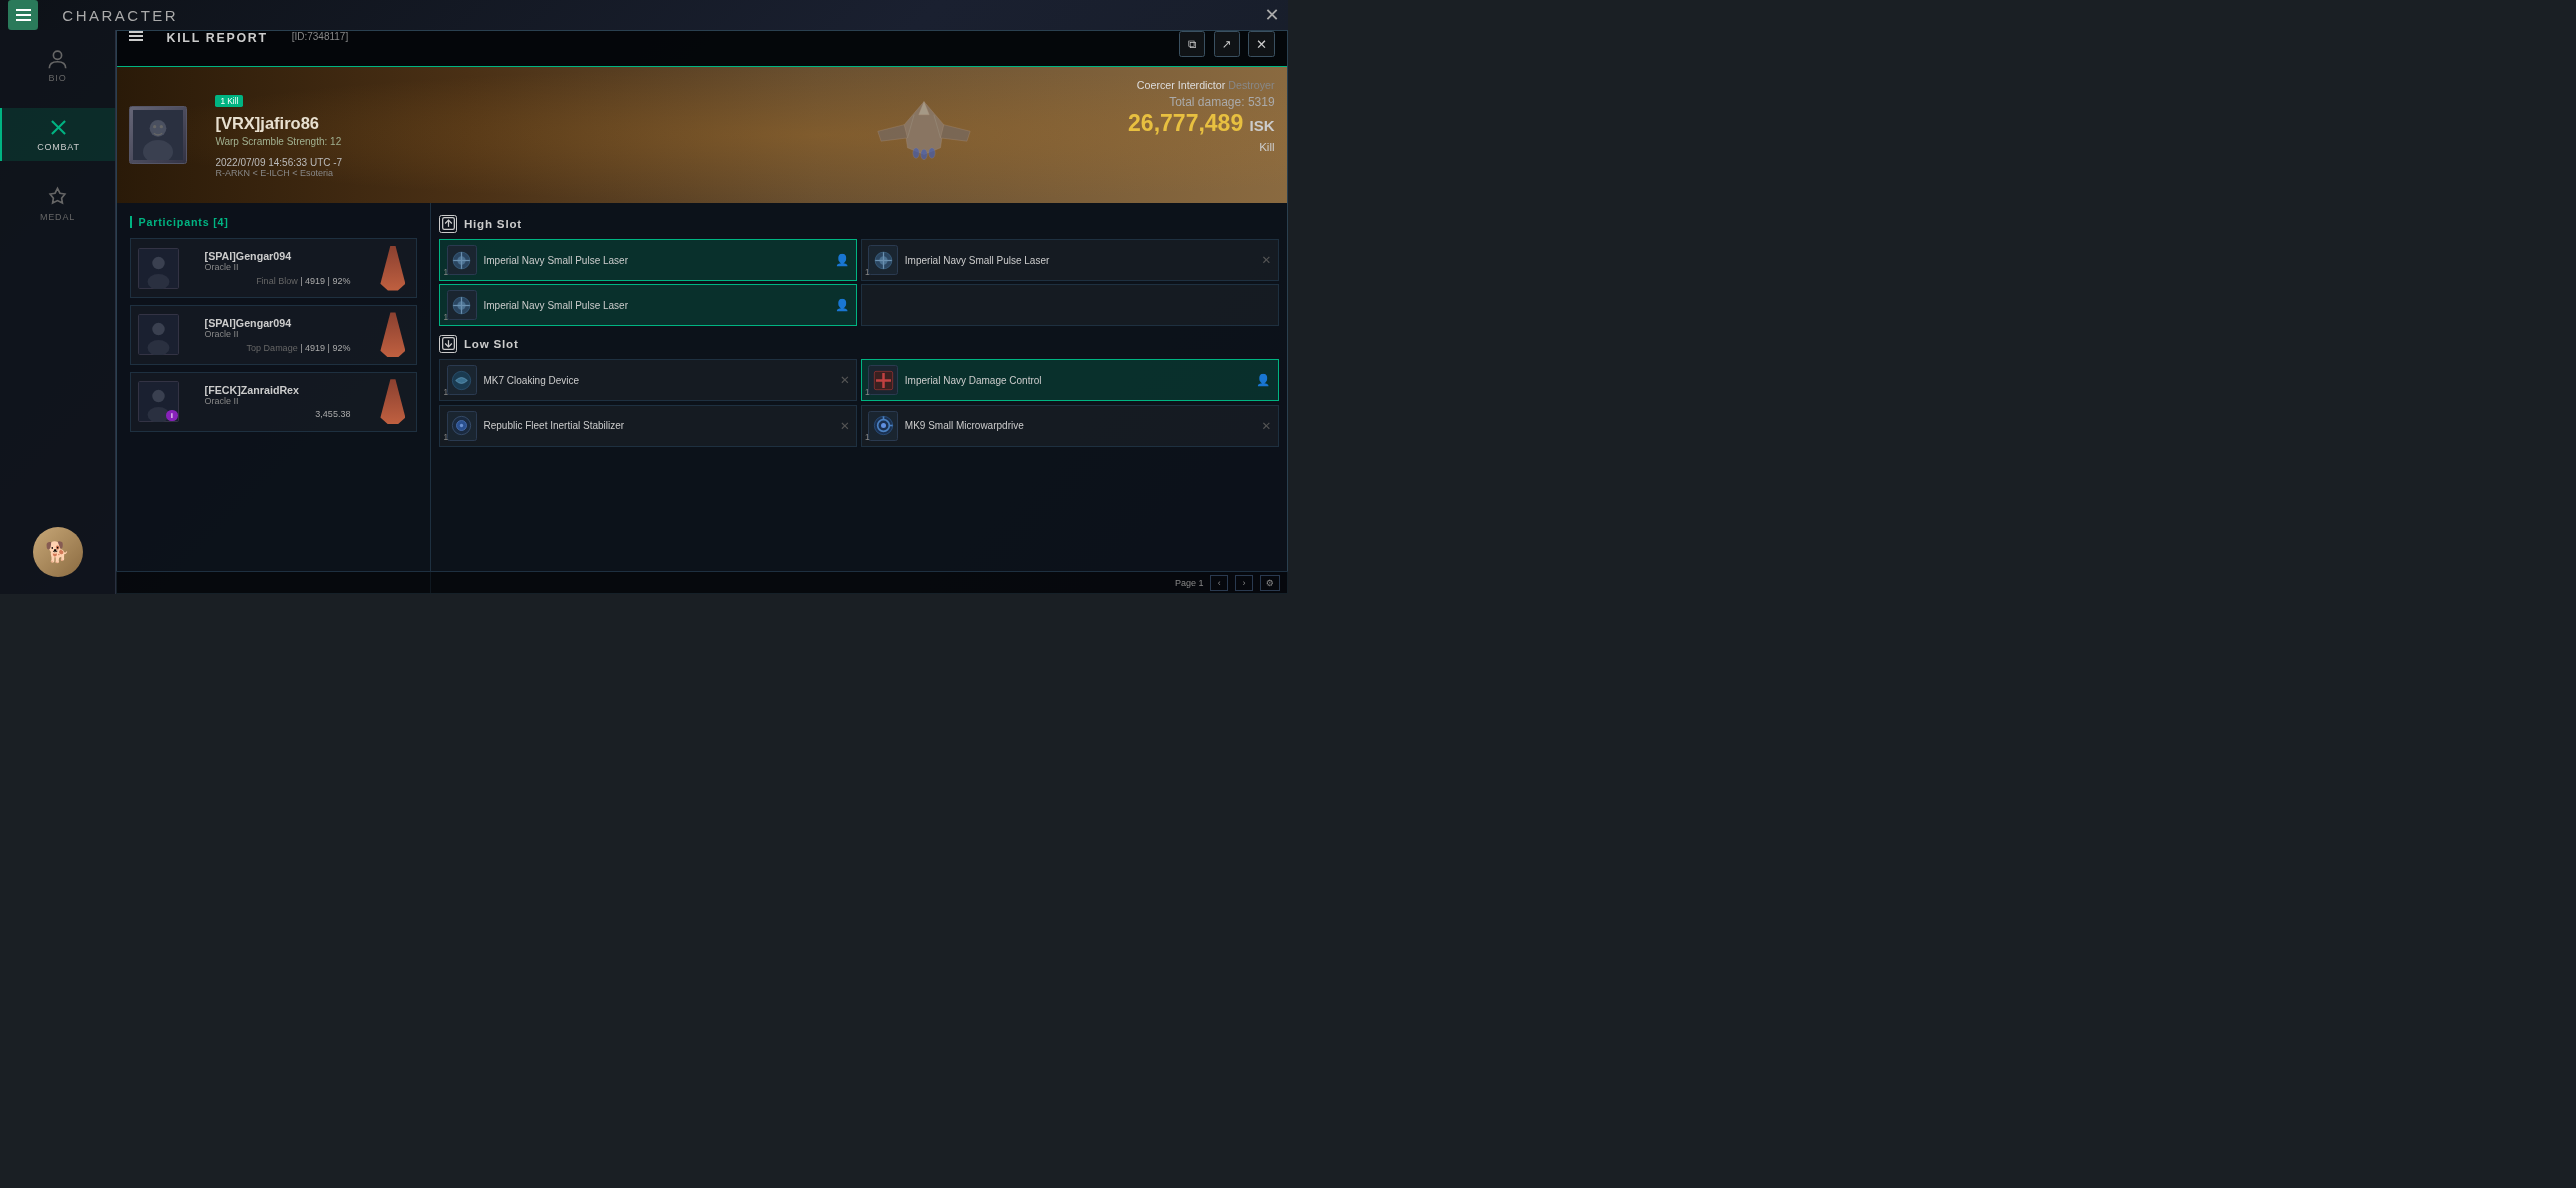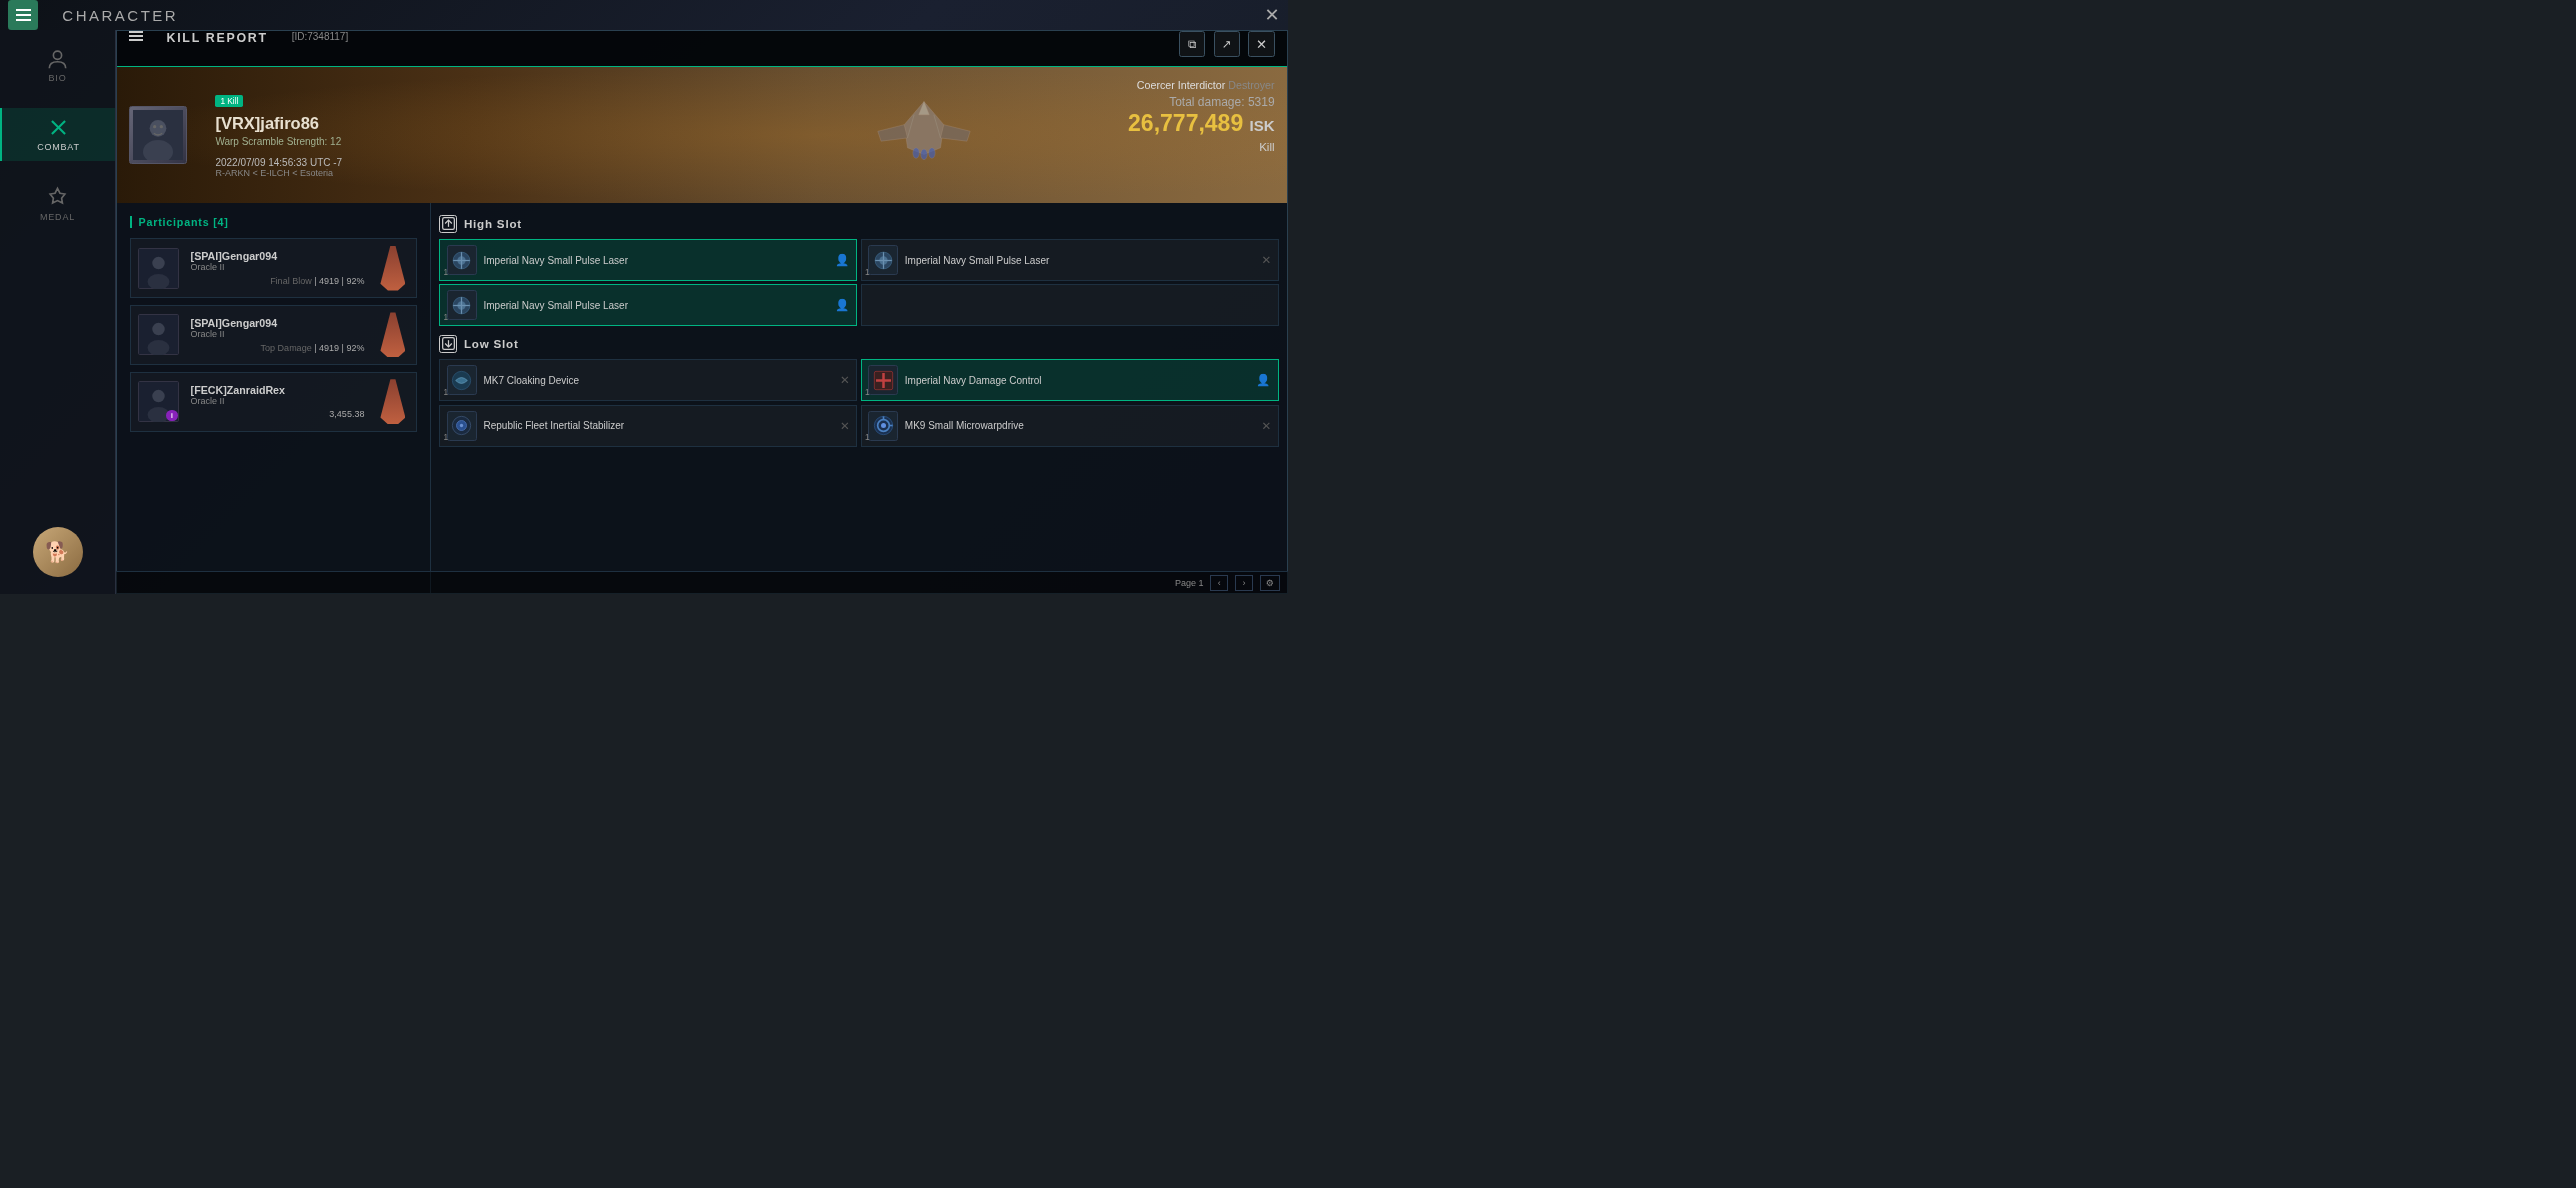--- a/index.html
+++ b/index.html
@@ -356,21 +356,21 @@
       letter-spacing: 0.8px;
     }
 
     .participant-item {
       display: flex;
       align-items: center;
       padding: 6.6px;
       margin-bottom: 6.6px;
       background: rgba(255,255,255,0.03);
       border: 0.8px solid #1e3040;
-      gap: 12px;
+      gap: 26px;
       position: relative;
       justify-content: center;
     }
 
     .participant-avatar {
       width: 41px; height: 41px;
       background: #223;
       border: 0.8px solid #334;
       border-radius: 1.7px;
       flex-shrink: 0;

